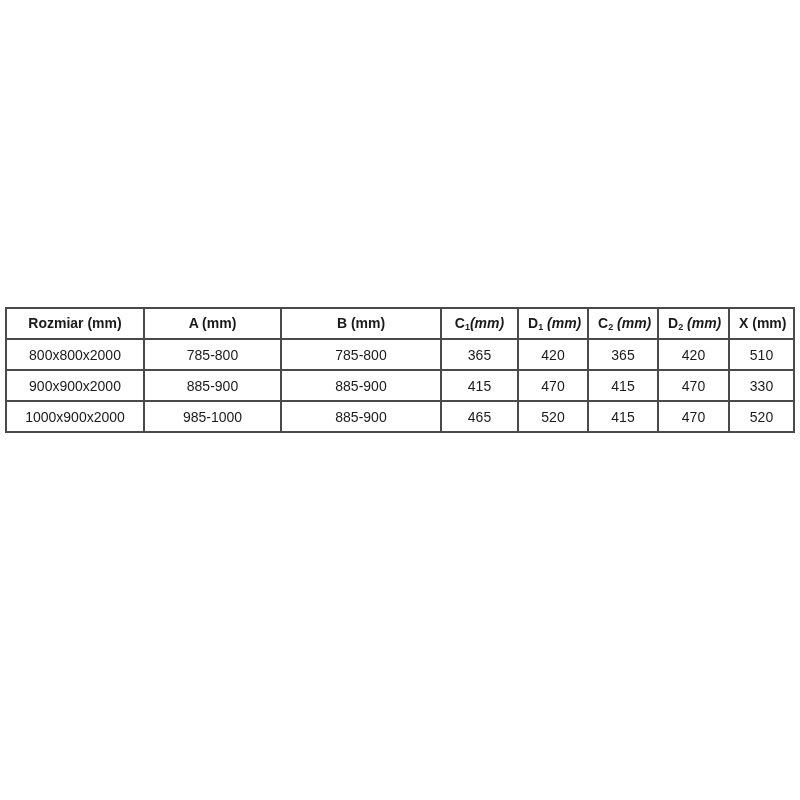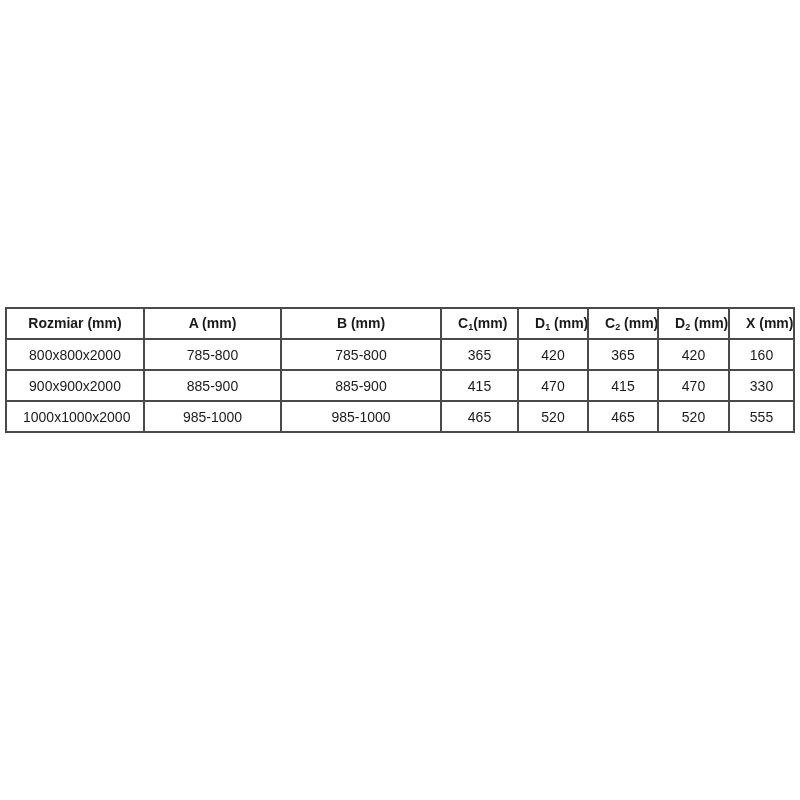--- a/index.html
+++ b/index.html
@@ -26,34 +26,35 @@
     background: #ffffff;
   }
   table.spec-table th,
   table.spec-table td {
     border: 2px solid #4a4a4a;
     height: 29px;
     text-align: center;
     vertical-align: middle;
     font-size: 14px;
     color: #1a1a1a;
-    padding: 0 16px;
+    padding: 0 9px;
     overflow: hidden;
     white-space: nowrap;
   }
   table.spec-table th {
     font-weight: bold;
   }
   .sub {
     font-size: 9px;
     vertical-align: -2px;
     letter-spacing: 0;
   }
   .post {
     white-space: pre;
+    font-style: italic;
   }
 </style>
 </head>
 <body>
 
 <div class="page">
   <table class="spec-table">
     <colgroup>
       <col style="width:138px">
       <col style="width:137px">
@@ -78,37 +79,37 @@
     </thead>
     <tbody>
       <tr>
         <td>800x800x2000</td>
         <td>785-800</td>
         <td>785-800</td>
         <td>365</td>
         <td>420</td>
         <td>365</td>
         <td>420</td>
-        <td>160</td>
+        <td>510</td>
       </tr>
       <tr>
         <td>900x900x2000</td>
         <td>885-900</td>
         <td>885-900</td>
         <td>415</td>
         <td>470</td>
         <td>415</td>
         <td>470</td>
         <td>330</td>
       </tr>
       <tr>
-        <td>1000x1000x2000</td>
+        <td>1000x900x2000</td>
         <td>985-1000</td>
-        <td>985-1000</td>
+        <td>885-900</td>
         <td>465</td>
         <td>520</td>
-        <td>465</td>
+        <td>415</td>
+        <td>470</td>
         <td>520</td>
-        <td>555</td>
       </tr>
     </tbody>
   </table>
 </div>
 
 </body></html>

